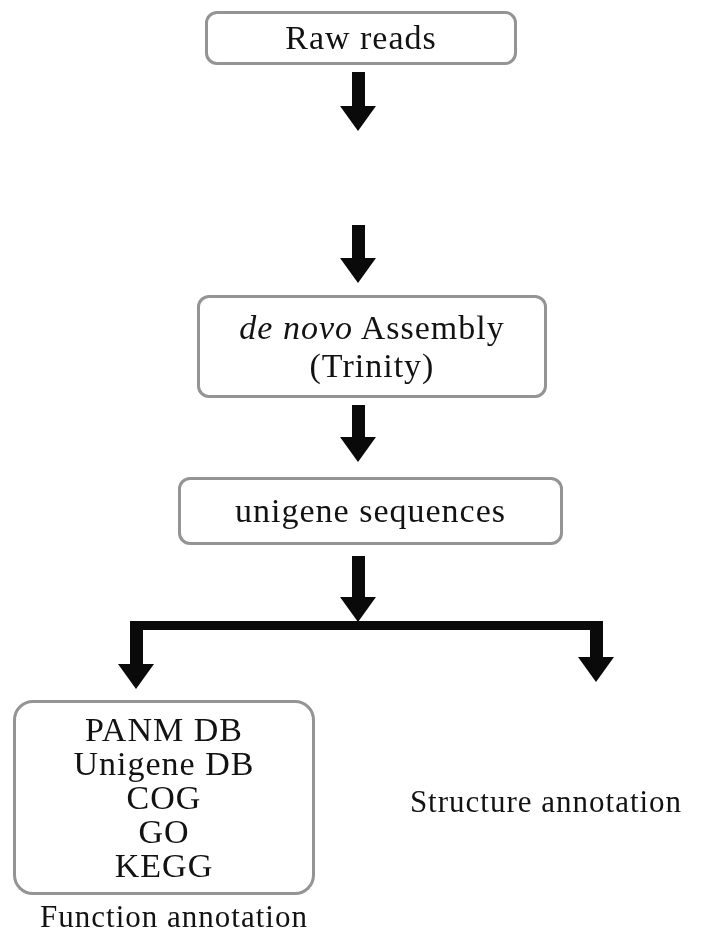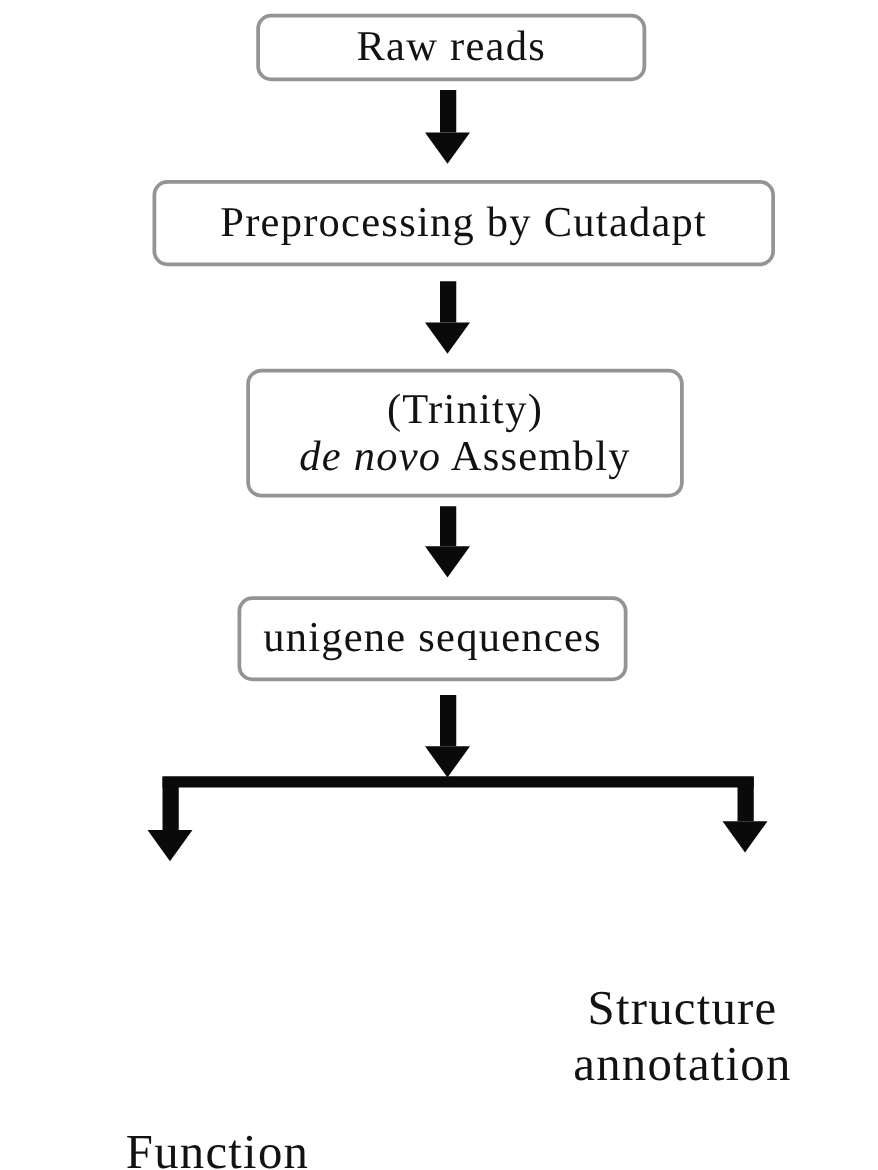--- a/index.html
+++ b/index.html
@@ -28,31 +28,31 @@
     align-items: center;
     justify-content: center;
     text-align: center;
     font-size: 34px;
     letter-spacing: 1px;
     line-height: 1.1;
   }
   #n-raw  { left: 205px; top: 11px;  width: 312px; height: 54px; }
   #n-pre  { left: 122px; top: 144px; width: 498px; height: 69px; }
   #n-asm  { left: 197px; top: 295px; width: 350px; height: 103px; }
-  #n-uni  { left: 190px; top: 477px; width: 312px; height: 68px; }
+  #n-uni  { left: 178px; top: 477px; width: 385px; height: 68px; }
   #n-fun  { left: 13px;  top: 700px; width: 302px; height: 195px; border-radius: 20px; line-height: 34px; }
   #n-cssr { left: 408px; top: 698px; width: 275px; height: 80px; }
 
   .italic { font-style: italic; }
 
   
   .caption {
     position: absolute;
     text-align: center;
-    font-size: 39px;
+    font-size: 31px;
     letter-spacing: 1px;
     color: #121212;
   }
   #cap-fun  { left: 23px;  top: 899px; width: 302px; }
   #cap-cssr { left: 396px; top: 784px; width: 300px; }
 
   
   .v-arrow {
     position: absolute;
     width: 36px;
@@ -96,34 +96,31 @@
 
   <div class="node" id="n-raw">
     <span>Raw reads</span>
   </div>
 
   <div class="v-arrow" id="arr-1">
     <div class="shaft"></div>
     <div class="tri"></div>
   </div>
 
-  <div class="node" id="n-pre">
-    <span>Preprocessing by Cutadapt</span>
-  </div>
 
   <div class="v-arrow" id="arr-2">
     <div class="shaft"></div>
     <div class="tri"></div>
   </div>
 
   <div class="node" id="n-asm">
-    <span>(Trinity)</span>
     <span>
       <span class="italic">de novo</span><span> Assembly</span>
     </span>
+    <span>(Trinity)</span>
   </div>
 
   <div class="v-arrow" id="arr-3">
     <div class="shaft"></div>
     <div class="tri"></div>
   </div>
 
   <div class="node" id="n-uni">
     <span>unigene sequences</span>
   </div>
@@ -138,19 +135,26 @@
   <div class="v-arrow" id="arr-left">
     <div class="shaft"></div>
     <div class="tri"></div>
   </div>
 
   <div class="v-arrow" id="arr-right">
     <div class="shaft"></div>
     <div class="tri"></div>
   </div>
 
+  <div class="node" id="n-fun">
+    <span>PANM DB</span>
+    <span>Unigene DB</span>
+    <span>COG</span>
+    <span>GO</span>
+    <span>KEGG</span>
+  </div>
 
   <div class="caption" id="cap-fun">Function annotation</div>
 
 
   <div class="caption" id="cap-cssr">Structure annotation</div>
 
 </div>
 
 </body></html>

